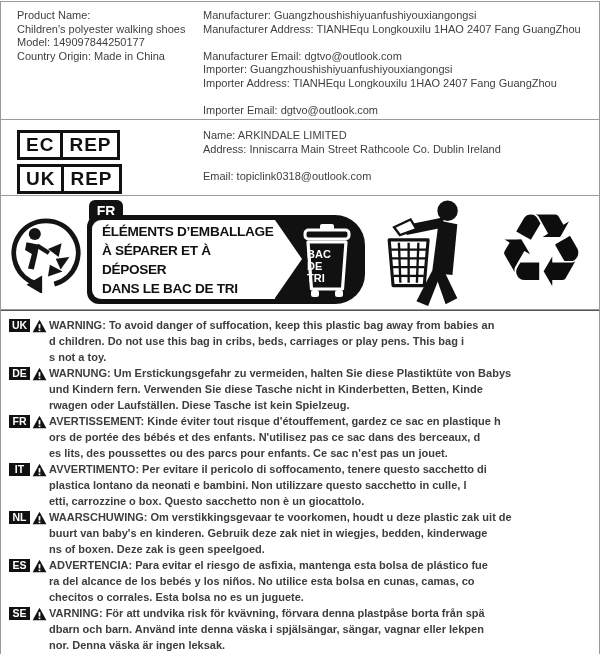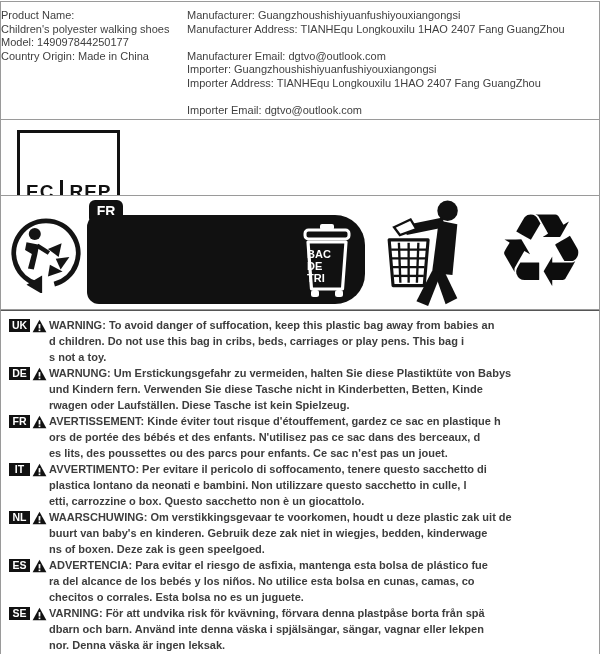--- a/index.html
+++ b/index.html
@@ -6,30 +6,30 @@
   body{
     width:600px;height:654px;overflow:hidden;position:relative;
     font-family:"Liberation Sans","DejaVu Sans",sans-serif;
     color:#3f3f3f;
   }
   .page{padding-top:2px;}
   .sec{border:1px solid #9a9a9a;margin-top:-1px;box-sizing:border-box;background:#fff;}
   .pre{white-space:pre-line;}
 
   
-  .sec1{height:119px;display:flex;padding:7px 14px 0 0;}
+  .sec1{height:119px;display:flex;padding:7px 14px 0 16px;}
   .sec1 .col{font-size:11px;line-height:13.6px;}
   .sec1 .left{width:186px;flex:0 0 186px;}
   .sec1 .right{flex:1;}
 
   
   .sec2{height:77px;display:flex;padding:8px 14px 0 16px;}
   .sec2 .logos{width:186px;flex:0 0 186px;padding-top:2px;}
   .rep-box{display:inline-flex;border:3px solid #111;align-items:stretch;margin-bottom:4px;background:#fff;}
-  .rep-cell{font-weight:bold;font-size:19px;color:#111;padding:0 6px;letter-spacing:1px;line-height:24px;margin-top:47px;}
+  .rep-cell{font-weight:bold;font-size:19px;color:#111;padding:0 6px;letter-spacing:1px;line-height:24px;}
   .rep-cell.r2{border-left:3px solid #111;text-align:center;}
   .sec2 .contact{font-size:11px;line-height:13.6px;padding-top:1px;}
 
   
   .sec3{height:115px;position:relative;}
   .triman{position:absolute;left:6px;top:17px;}
   .fr-tab{position:absolute;left:88px;top:4px;width:34px;height:24px;background:#111;border-radius:6px;
           color:#fff;font-weight:bold;font-size:14px;text-align:center;line-height:22px;z-index:1;}
   .banner{position:absolute;left:86px;top:19px;width:278px;height:89px;background:#111;
           border-radius:12px 30px 30px 12px;z-index:2;}
@@ -81,40 +81,49 @@
       <div class="rep-box">
         <span class="rep-cell">EC</span>
           <span class="rep-cell r2">REP</span>
       </div>
       <br>
       <div class="rep-box">
         <span class="rep-cell">UK</span>
           <span class="rep-cell r2">REP</span>
       </div>
     </div>
+    <div class="contact pre">Name: ARKINDALE LIMITED
+Address: Inniscarra Main Street Rathcoole Co. Dublin Ireland
+
+Email: topiclink0318@outlook.com</div>
   </div>
 
   <div class="sec sec3">
 
     <div class="triman">
       <svg width="78" height="80" viewBox="0 0 80 80">
         <path d="M31.5 71.9 A33 33 0 1 1 48.5 71.9" fill="none" stroke="#141414" stroke-width="5"></path>
         <polygon points="36,63 20,72.5 36,82" fill="#141414"></polygon>
         <circle cx="28.5" cy="20.5" r="6.2" fill="#141414"></circle>
         <path d="M20,29 L33,31.5 L31,42 L27.5,57 L21.5,56 L25.5,41 L18.5,37 Z" fill="#141414"></path>
         <line x1="31" y1="32.5" x2="43" y2="40" stroke="#141414" stroke-width="4.5"></line>
         <polygon points="42,36 56,30 53,44" fill="#141414"></polygon>
         <polygon points="50,46 64,44 55,57" fill="#141414"></polygon>
         <polygon points="44,52 57,59 42,64" fill="#141414"></polygon>
       </svg>
     </div>
 
     <div class="fr-tab">FR</div>
 
     <div class="banner">
+      <div class="banner-white">
+        <div class="banner-text">ÉLÉMENTS D’EMBALLAGE
+À SÉPARER ET À DÉPOSER
+DANS LE BAC DE TRI</div>
+      </div>
       <div class="bin">
         <svg width="56" height="76" viewBox="0 0 56 76">
           <rect x="21" y="2" width="14" height="6" rx="2" fill="#fff"></rect>
           <rect x="6" y="8" width="44" height="9" rx="3.5" fill="none" stroke="#fff" stroke-width="3"></rect>
           <path d="M9 20 H47 L43.5 67 H12.5 Z" fill="none" stroke="#fff" stroke-width="3.2" stroke-linejoin="round"></path>
           <rect x="12" y="68" width="8" height="7" rx="2.5" fill="#fff"></rect>
           <rect x="36" y="68" width="8" height="7" rx="2.5" fill="#fff"></rect>
         </svg>
       </div>
       <div class="bin-label">BAC

